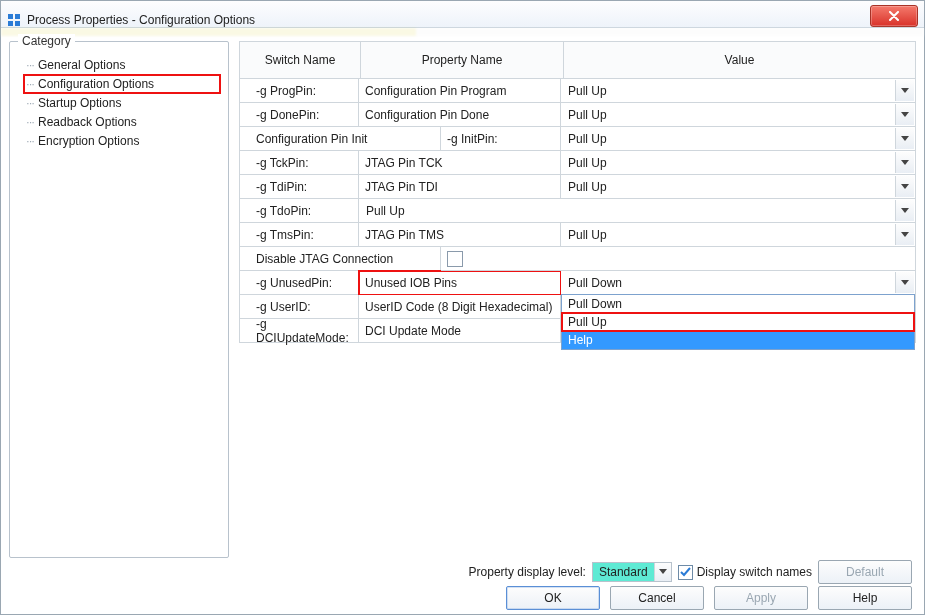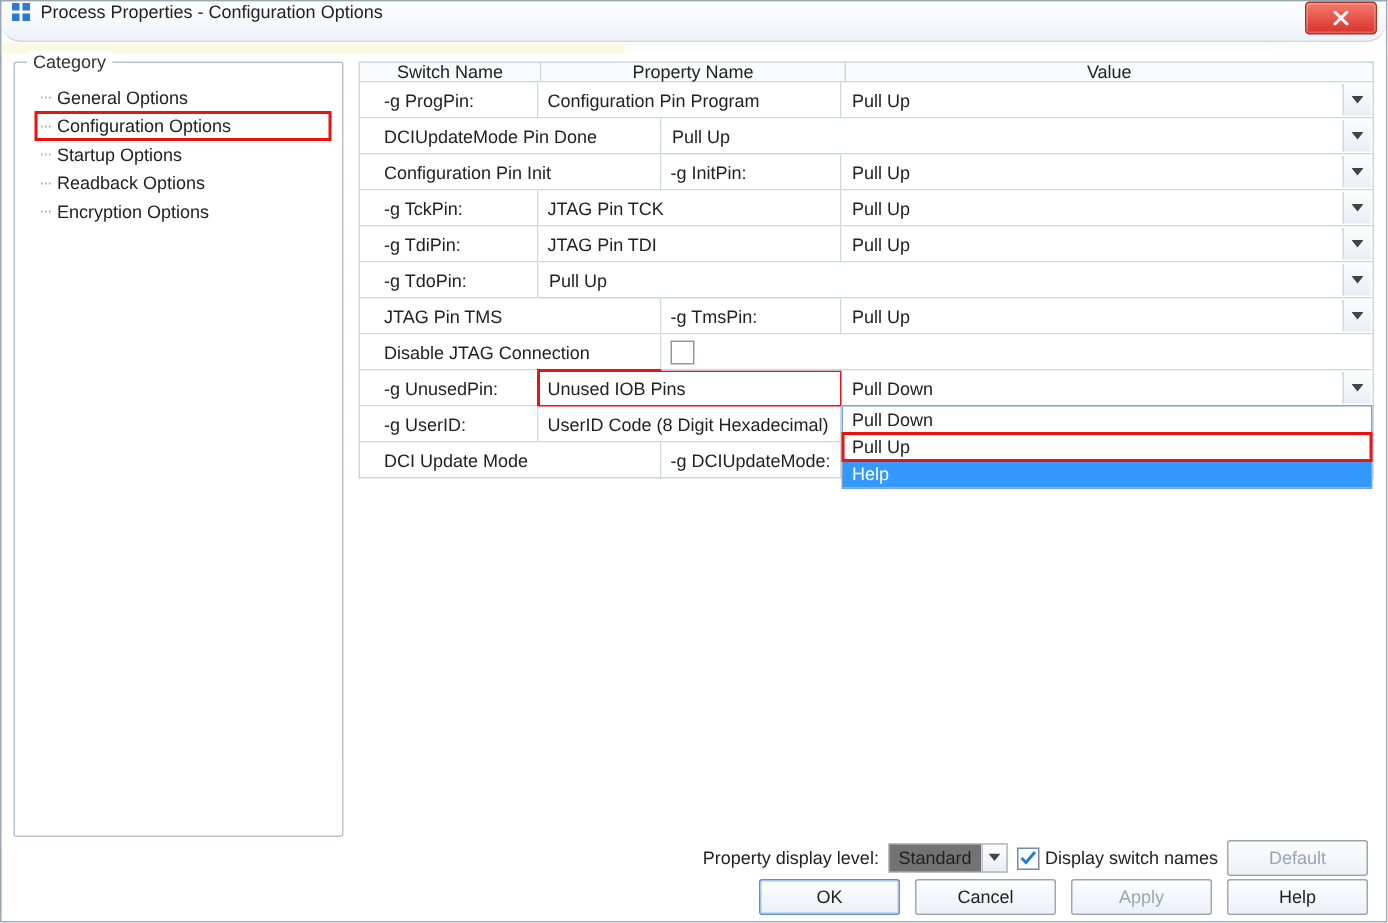--- a/index.html
+++ b/index.html
@@ -1,35 +1,35 @@
 <!DOCTYPE html>
 <html><head>
 <meta charset="utf-8">
 <style>
   html,body{margin:0;padding:0;font-family:Tahoma,"Segoe UI",Arial,sans-serif;font-size:12px;color:#222;background:#dfe9f5;}
   .window{width:925px;height:615px;box-sizing:border-box;background:#fff;border:1px solid #9aa7b2;position:relative;}
-  .titlebar{height:26px;background:linear-gradient(#fdfdfe,#eef3fa);border-bottom:1px solid #c9d3dc;display:flex;align-items:flex-start;padding:0 6px;border-radius:13px;}
+  .titlebar{height:26px;background:linear-gradient(#fdfdfe,#eef3fa);border-bottom:1px solid #c9d3dc;display:flex;align-items:flex-end;padding:0 6px;}
   .titlebar .ticon{width:14px;height:14px;margin-right:6px;display:inline-flex;align-items:center;justify-content:center;}
   .titlebar .title{flex:1;font-size:12px;color:#222;}
   .closebtn{width:46px;height:20px;border:1px solid #a73226;border-radius:3px;
     background:linear-gradient(#f47a6c,#d9322a);box-shadow:inset 0 0 0 1px rgba(255,255,255,.25);
     display:flex;align-items:center;justify-content:center;color:#fff;font-weight:bold;}
   .closebtn svg{display:block}
   .blurbar{height:8px;background:linear-gradient(90deg,#f2eeb5 0 45%,#f8f8f8 45% 100%);filter:blur(1px);opacity:.35;}
   .content{position:absolute;left:8px;right:8px;top:40px;bottom:56px;display:flex;gap:10px;}
   
   .cat-wrap{width:220px;border:1px solid #b8c2cc;border-radius:2px;padding:8px 8px 8px 8px;box-sizing:border-box;position:relative;background:#fff;}
   .cat-wrap .legend{position:absolute;top:-8px;left:8px;background:#fff;padding:0 4px;color:#333;font-size:12px;}
   .tree{margin-top:6px;padding-left:6px;}
   .tree-item{display:flex;align-items:center;height:18px;margin:1px 0;padding:0 2px;cursor:pointer;}
   .tree-item .dots{color:#9aa7b2;margin-right:4px;font-size:11px;letter-spacing:-1px;}
   .tree-item.hl{outline:2px solid #e11;outline-offset:-1px;}
   
   .grid{flex:1;border:0;}
-  .gridhead{display:flex;height:14px;}
+  .gridhead{display:flex;height:38px;}
   .ghcell{border:1px solid #cfd6dc;border-left:none;background:#fafbfc;display:flex;align-items:center;justify-content:center;font-size:12px;color:#222;}
   .ghcell:first-child{border-left:1px solid #cfd6dc;}
   .colA{width:120px}
   .colB{width:202px}
   .colC{flex:1}
   .row{display:flex;height:24px;}
   .cell{border:1px solid #cfd6dc;border-top:none;border-left:none;display:flex;align-items:center;padding:0 6px;box-sizing:border-box;background:#fff;}
   .cell:first-child{border-left:1px solid #cfd6dc;padding-left:16px;}
   .cellA{width:120px}
   .cellB{width:202px}
@@ -42,21 +42,21 @@
   .hl-red{outline:2px solid #e11;outline-offset:-1px;}
   
   .dropdown{position:absolute;left:0;right:0;top:100%;border:1px solid #7da2ce;background:#fff;z-index:10;}
   .dropdown .opt{height:18px;display:flex;align-items:center;padding:0 6px;}
   .dropdown .opt.sel{background:#3399ff;color:#fff;}
   .dropdown .opt.hl-red{outline:2px solid #e11;outline-offset:-1px;}
   
   .footer{position:absolute;left:12px;right:8px;bottom:8px;height:44px;margin-top:43px;}
   .footrow1{display:flex;align-items:center;justify-content:flex-end;height:20px;gap:6px;padding-right:4px}
   .footrow2{display:flex;align-items:center;justify-content:flex-end;height:24px;gap:10px;margin-top:4px;padding-right:4px}
-  .mini-select{display:inline-flex;align-items:center;border:1px solid #b8c2cc;height:18px;background:#737373;}
+  .mini-select{display:inline-flex;align-items:center;border:1px solid #b8c2cc;height:18px;background:#5eead4;}
   .mini-select .txt{padding:0 6px;}
   .mini-select .arrow{width:16px;height:100%;border-left:1px solid #cfd6dc;background:linear-gradient(#fdfdfd,#e9eef4);display:flex;align-items:center;justify-content:center;}
   .chkbox{width:13px;height:13px;border:1px solid #6e8ba7;background:#fff;display:inline-flex;align-items:center;justify-content:center;margin-right:4px;}
   .chkbox svg{display:block}
   .btn{min-width:64px;height:22px;border:1px solid #9aa7b2;border-radius:2px;background:linear-gradient(#fdfdfd,#ecf1f7);display:inline-flex;align-items:center;justify-content:center;padding:0 14px;cursor:pointer;}
   .btn.disabled{color:#9aa7b2;cursor:default;}
   .btn.primary{border-color:#5a8fd6;box-shadow:0 0 0 1px rgba(90,143,214,.25) inset;}
 </style>
 </head>
 <body>
@@ -123,21 +123,22 @@
                 <span class="txt">Pull Up</span>
                 <span class="arrow">
                   <svg width="8" height="6">
                     <path d="M0 0 L8 0 L4 5 Z" fill="#444"></path>
                   </svg>
                 </span>
               </div>
             </div>
           </div>
           <div class="row">
-            <div class="cell cellB">DCIUpdateMode Pin Done</div>
+            <div class="cell cellA">-g DonePin:</div>
+            <div class="cell cellB">Configuration Pin Done</div>
             <div class="cell cellC">
               <div class="combo">
                 <span class="txt">Pull Up</span>
                 <span class="arrow">
                   <svg width="8" height="6">
                     <path d="M0 0 L8 0 L4 5 Z" fill="#444"></path>
                   </svg>
                 </span>
               </div>
             </div>
@@ -191,22 +192,22 @@
                 <span class="txt">Pull Up</span>
                 <span class="arrow">
                   <svg width="8" height="6">
                     <path d="M0 0 L8 0 L4 5 Z" fill="#444"></path>
                   </svg>
                 </span>
               </div>
             </div>
           </div>
           <div class="row">
+            <div class="cell cellA">-g TmsPin:</div>
             <div class="cell cellB">JTAG Pin TMS</div>
-            <div class="cell cellA">-g TmsPin:</div>
             <div class="cell cellC">
               <div class="combo">
                 <span class="txt">Pull Up</span>
                 <span class="arrow">
                   <svg width="8" height="6">
                     <path d="M0 0 L8 0 L4 5 Z" fill="#444"></path>
                   </svg>
                 </span>
               </div>
             </div>
@@ -235,22 +236,22 @@
                 <div class="opt sel">Help</div>
               </div>
             </div>
           </div>
           <div class="row">
             <div class="cell cellA">-g UserID:</div>
             <div class="cell cellB">UserID Code (8 Digit Hexadecimal)</div>
             <div class="cell cellC" style="padding: 0px 6px;"></div>
           </div>
           <div class="row">
+            <div class="cell cellA">-g DCIUpdateMode:</div>
             <div class="cell cellB">DCI Update Mode</div>
-            <div class="cell cellA">-g DCIUpdateMode:</div>
             <div class="cell cellC" style="padding: 0px 6px;"></div>
           </div>
         </div>
     </div>
   </div>
 
   <div class="footer">
     <div class="footrow1">
       <span>Property display level:</span>
       <span class="mini-select">

